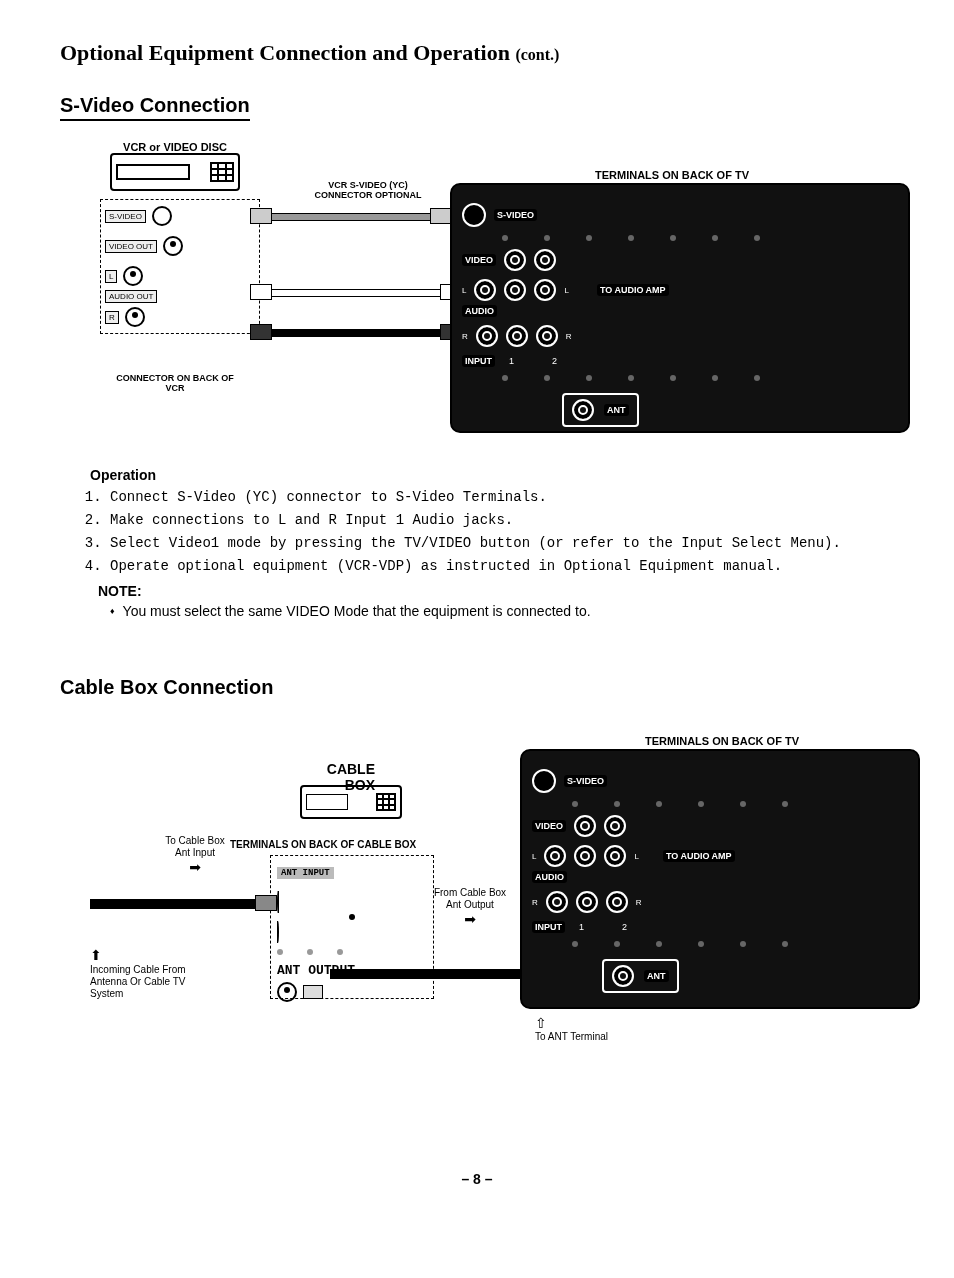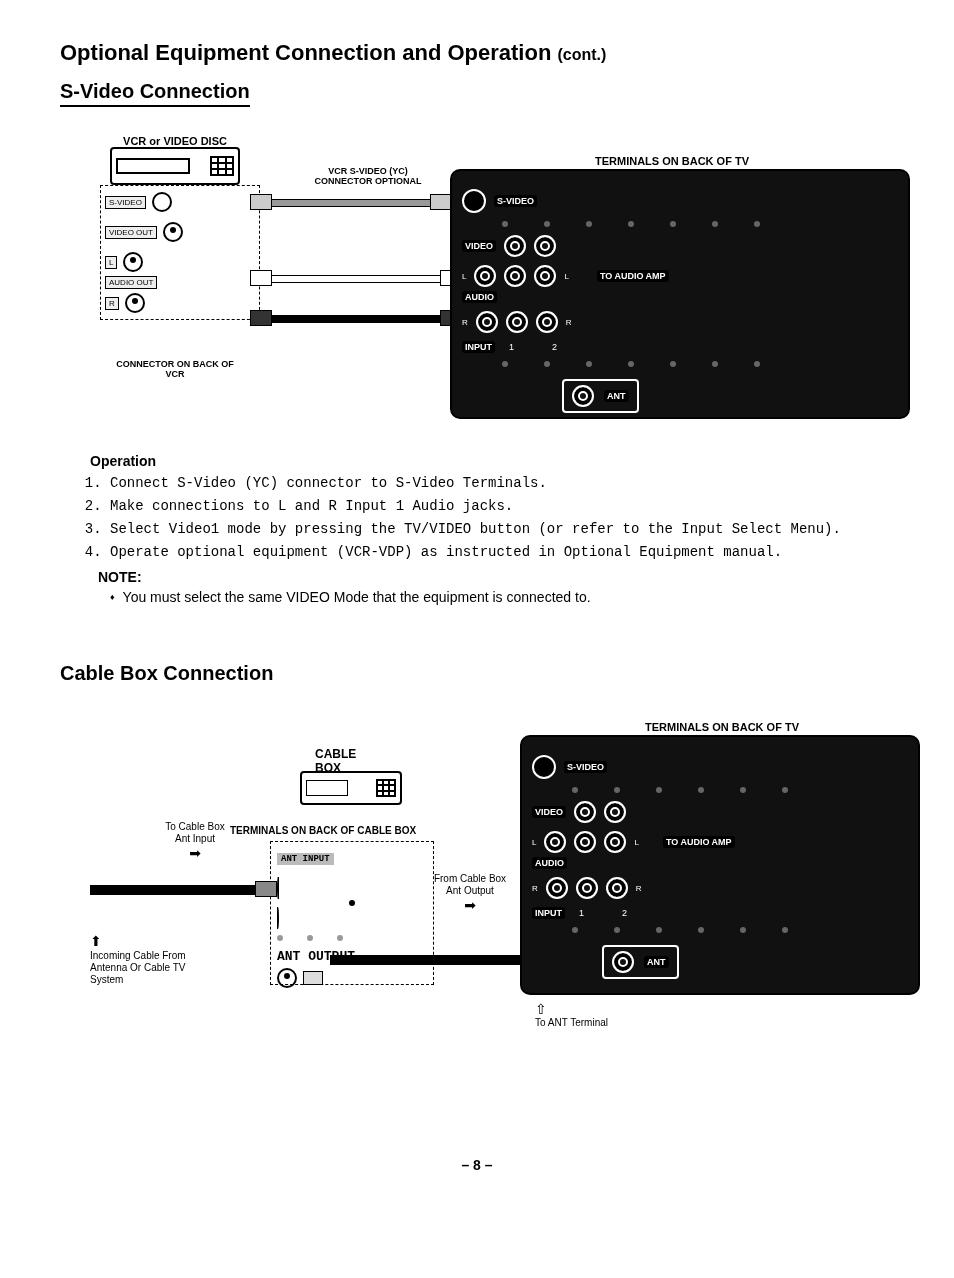--- a/index.html
+++ b/index.html
@@ -4,26 +4,26 @@
 <style>
   body {
     font-family: Arial, Helvetica, sans-serif;
     background: #fff;
     color: #000;
     margin: 0;
     padding: 40px 60px;
     width: 954px;
     box-sizing: border-box;
   }
-  .title { font-size: 22px; font-weight: bold; margin-bottom: 6px; }
+  .title { font-size: 22px; font-weight: bold; margin-bottom: 20px; font-family: Liberation Serif, serif; }
   .title .cont { font-size: 16px; font-weight: bold; }
   .section-h { font-size: 20px; font-weight: bold; border-bottom: 2px solid #000; display:inline-block; padding-bottom:2px; margin: 8px 0 10px 0;}
   .diagram-wrap { position: relative; margin: 10px 0 16px 30px; height: 310px; }
   .device-label { font-size: 11px; font-weight: bold; text-align:center; }
-  .vcr-device { position:absolute; left:20px; top:8px; width:130px; }
+  .vcr-device { position:absolute; left:20px; top:0; width:130px; }
   .vcr-box { border:2px solid #000; height:34px; border-radius:4px; display:flex; align-items:center; justify-content:space-between; padding:0 4px; }
   .vcr-slot { width:70px; height:12px; border:2px solid #000; }
   .vcr-keypad { width:22px; height:18px; background:#fff; border:1px solid #000; display:grid; grid-template-columns:repeat(3,1fr); grid-template-rows:repeat(3,1fr);}
   .vcr-keypad div { border:0.5px solid #000; }
   .vcr-terms { position:absolute; left:10px; top:58px; width:150px; border:1px dashed #000; padding:6px 4px; display:flex; flex-direction:column; gap:10px;}
   .term-row { display:flex; align-items:center; gap:6px; }
   .term-lbl { border:1px solid #000; font-size:8px; padding:1px 3px; background:#eee;}
   .jack { width:16px; height:16px; border:2px solid #000; border-radius:50%; }
   .jack.inner::after{content:"";display:block;width:6px;height:6px;background:#000;border-radius:50%;margin:3px auto;}
   .vcr-terms-caption { position:absolute; left:20px; top:232px; font-size:9px; font-weight:bold; text-align:center; width:130px;}
@@ -43,21 +43,21 @@
   .conn-label { position:absolute; font-size:9px; font-weight:bold; text-align:center; line-height:1.1;}
 
   .sub-h { font-weight:bold; margin: 6px 0 4px 30px; font-size:14px;}
   .num-list { margin: 0 0 6px 30px; padding-left: 20px; font-size:14px; line-height:1.5;}
   .num-list li { margin:2px 0;font-family:Liberation Mono, monospace; }
   .bullets { margin: 0 0 6px 30px; padding-left:20px; font-size:14px; line-height:1.5; list-style:none;}
   .bullets li::before { content:"\2666"; font-size:9px; margin-right:8px; position:relative; top:-2px;}
   .note-h { font-weight:bold; margin: 6px 0 2px 30px; font-size:14px;padding-left:8px;}
 
   .diagram2 { position:relative; margin:20px 0 20px 30px; height:320px;}
-  .cablebox-lbl { position:absolute; left:225px; top:30px; font-size:12px; font-weight:bold; text-align:left; width:60px;}
+  .cablebox-lbl { position:absolute; left:225px; top:30px; font-size:14px; font-weight:bold; text-align:right; width:60px;}
   .cablebox { position:absolute; left:210px; top:54px; width:90px; height:30px; border:2px solid #000; border-radius:4px; display:flex; align-items:center; justify-content:space-between; padding:0 4px;}
   .cb-screen{width:40px;height:14px;border:1px solid #000;}
   .cb-keys{width:18px;height:16px;background:#fff;border:1px solid #000;display:grid;grid-template-columns:repeat(3,1fr);grid-template-rows:repeat(3,1fr);}
   .cb-keys div{border:0.5px solid #000;}
   .cb-terms-lbl{position:absolute; left:140px; top:108px; font-size:10px; font-weight:bold;}
   .cb-terms { position:absolute; left:180px; top:124px; width:150px; height:130px; border:1px dashed #000; padding:6px;font-family:Liberation Mono, monospace;}
   .ant-in-lbl{font-size:9px;font-weight:bold;background:#bbb;padding:1px 4px;display:inline-block;margin-bottom:6px;}
   .small-txt{position:absolute;font-size:10px;line-height:1.2;}
   .arrow{font-size:14px;}
   .tv-label2 { position:absolute; left:555px; top:4px; font-size:11px; font-weight:bold;}

